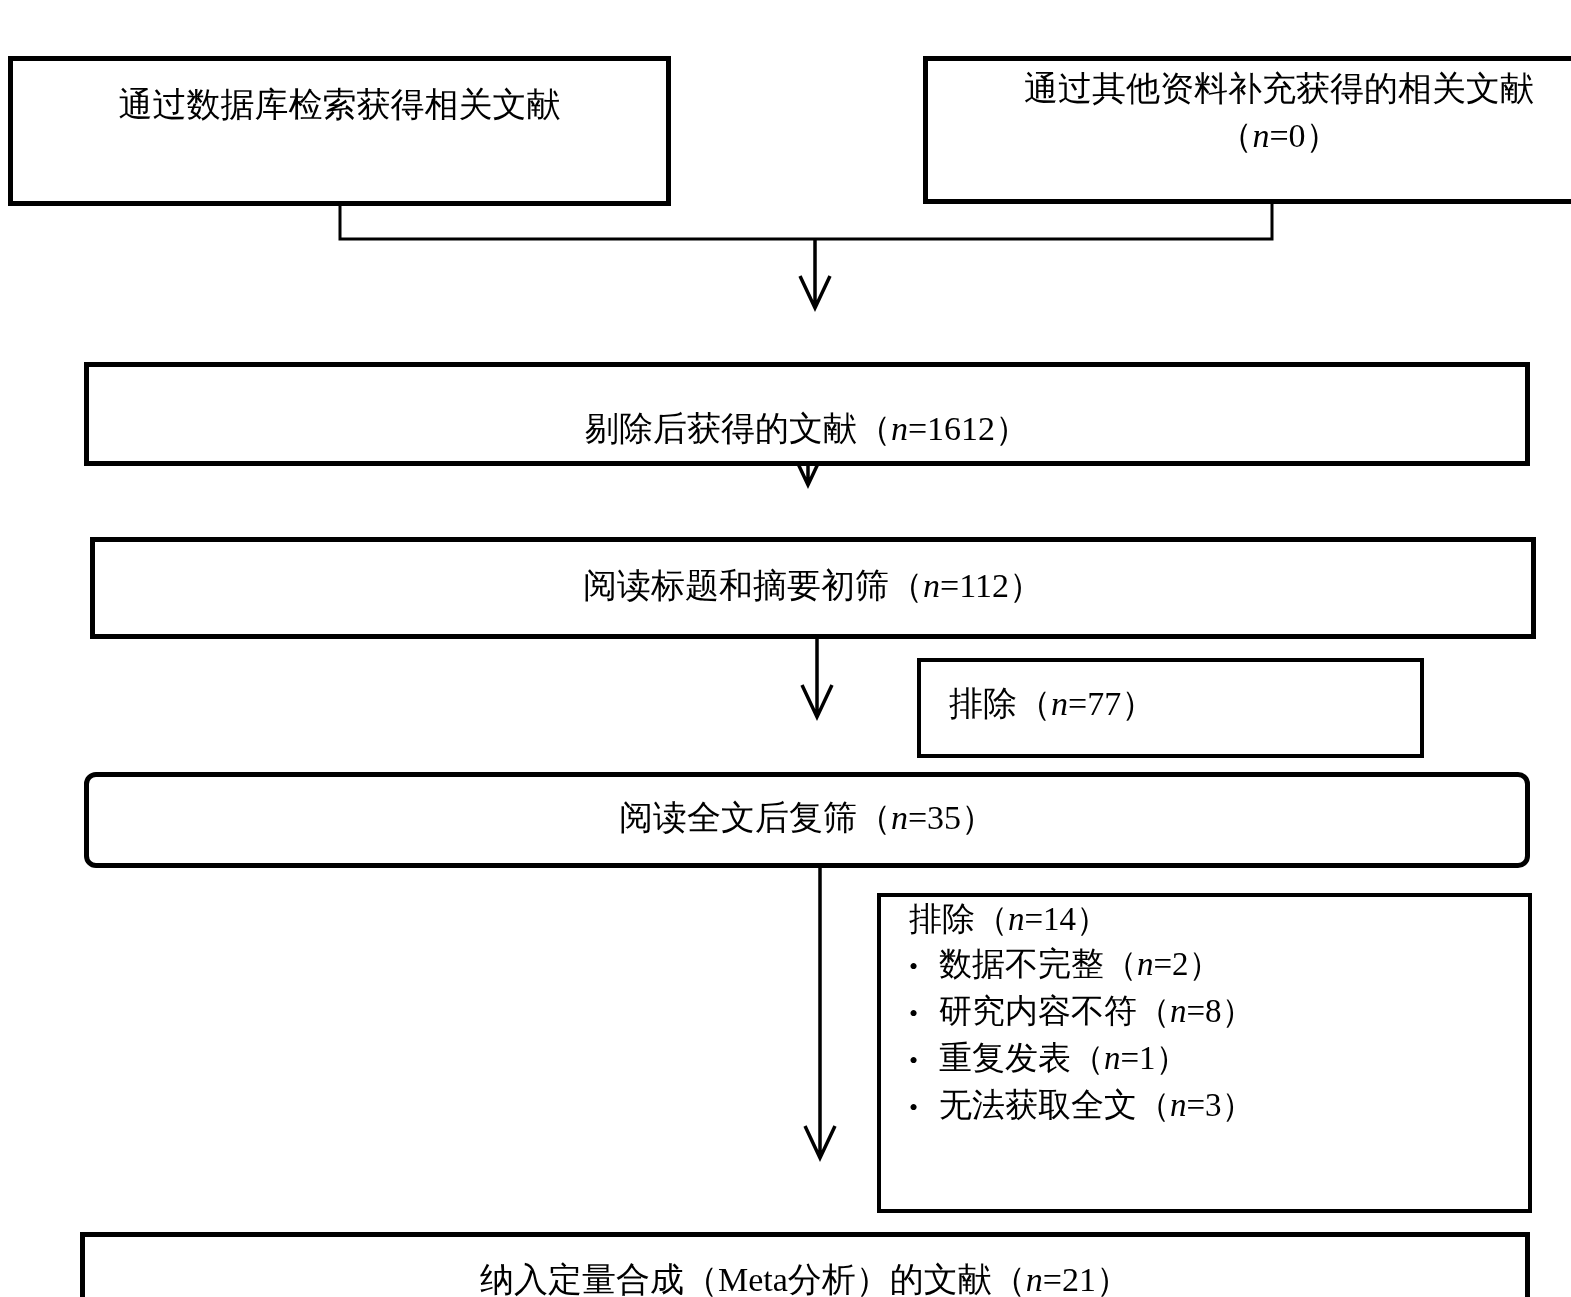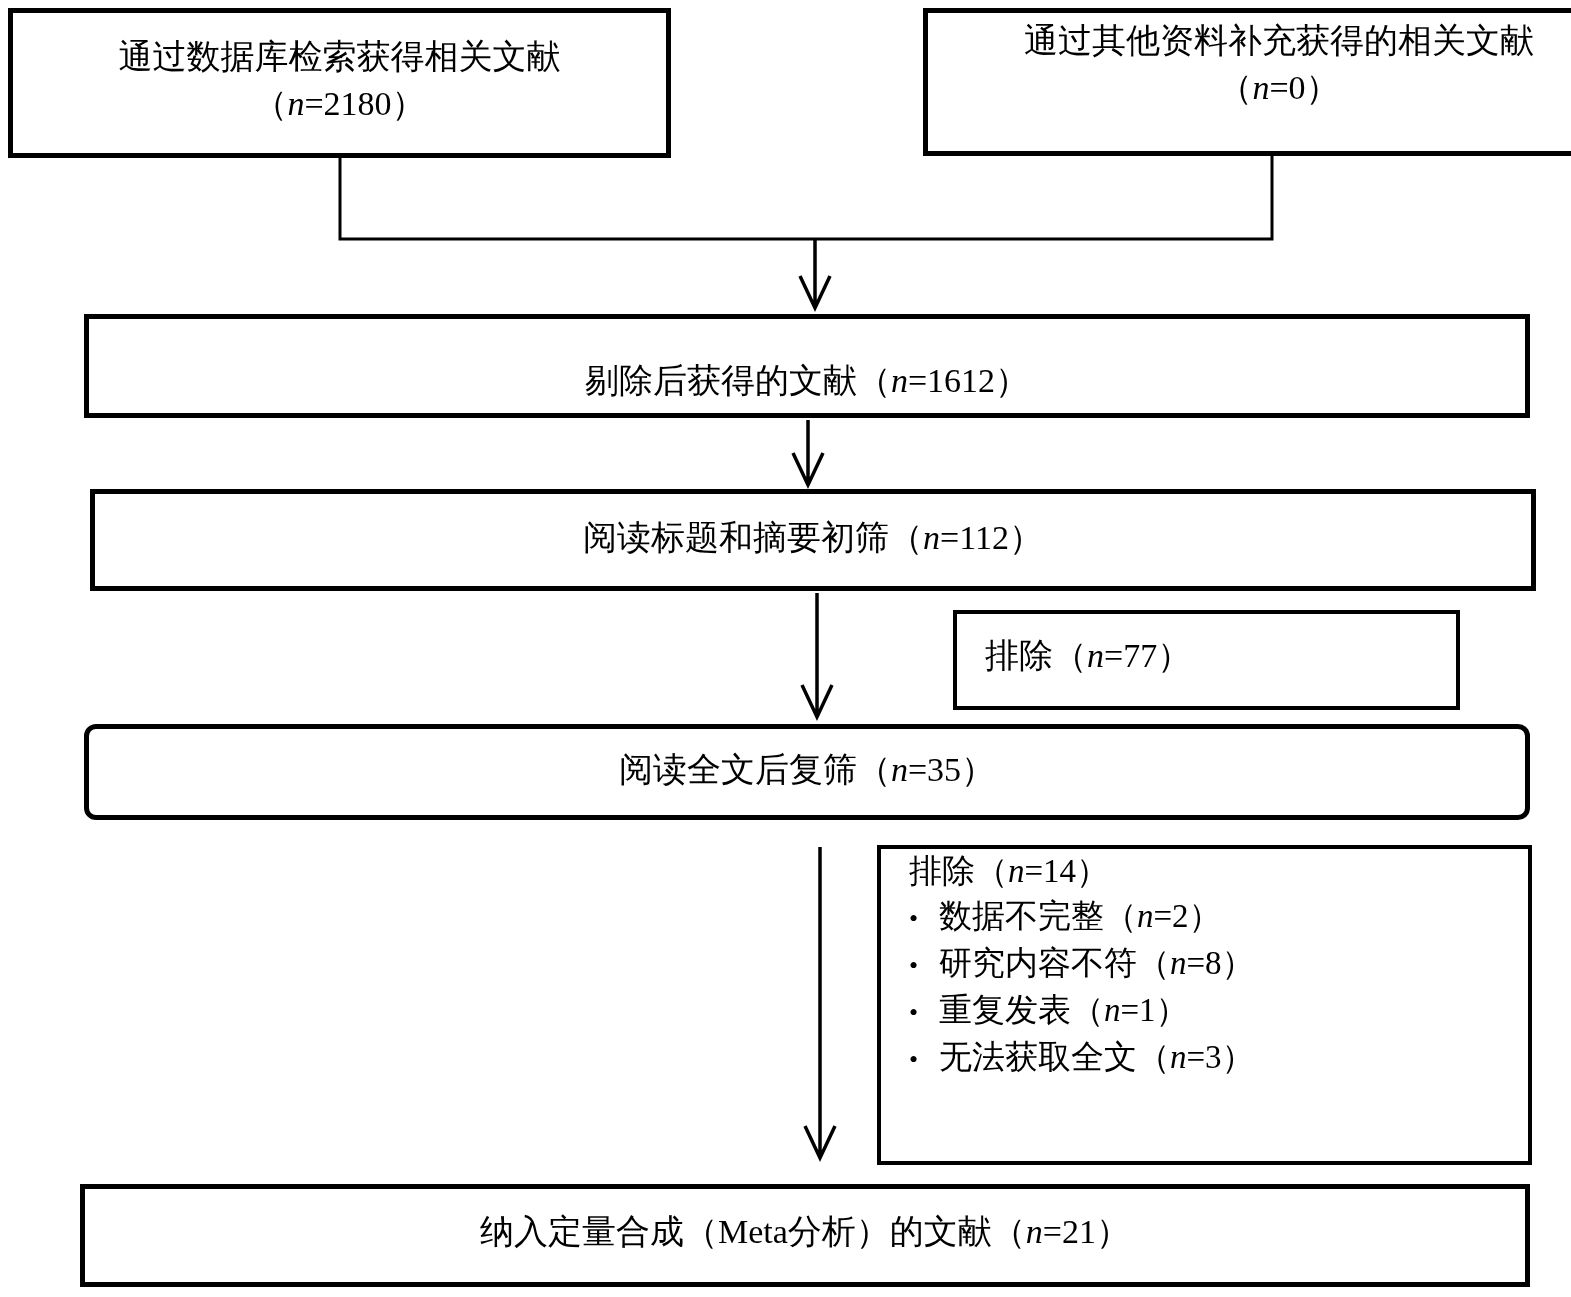--- a/index.html
+++ b/index.html
@@ -23,33 +23,34 @@
     width: 1571px;
     height: 1297px;
   }
   .box {
     position: absolute;
     box-sizing: border-box;
     background: #ffffff;
     border: 5px solid #000000;
     font-size: 34px;
     line-height: 47px;
+    margin-top: 48px;
   }
   .box.thin-border { border-width: 4px; }
   .box.center-text { text-align: center; }
   .box.left-text   { text-align: left; }
   .box .line { white-space: nowrap; }
   .box i { font-style: italic; }
 
   
   #box-database   { left: 8px;   top: 8px;    width: 663px;  height: 150px; padding-top: 20px; }
   #box-other      { left: 923px; top: 8px;    width: 712px;  height: 148px; padding-top: 4px; }
   #box-dedup      { left: 84px;  top: 314px;  width: 1446px; height: 104px; padding-top: 38px; }
   #box-screen1    { left: 90px;  top: 489px;  width: 1446px; height: 102px; padding-top: 20px; }
-  #box-excl1      { left: 953px; top: 610px;  width: 507px;  height: 100px; padding: 18px 0 0 28px; }
+  #box-excl1      { left: 917px; top: 610px;  width: 507px;  height: 100px; padding: 18px 0 0 28px; }
   #box-screen2    { left: 84px;  top: 724px;  width: 1446px; height: 96px;  padding-top: 17px; border-radius: 12px; }
   #box-excl2      { left: 877px; top: 845px;  width: 655px;  height: 320px; padding: 0 10px 0 28px; font-size: 33px; line-height: 45px; }
   #box-included   { left: 80px;  top: 1184px; width: 1450px; height: 103px; padding-top: 19px; }
 
   .bullet-row {
     display: flex;
     align-items: baseline;
     white-space: nowrap;
   }
   .bullet-row .bullet {
@@ -71,21 +72,20 @@
 
     <path d="M808 420 V482 M793 453 L808 485 L823 453" fill="none" stroke="#000000" stroke-width="3.5"></path>
 
     <path d="M817 593 V714 M802 685 L817 717 L832 685" fill="none" stroke="#000000" stroke-width="3.5"></path>
 
     <path d="M820 847 V1155 M805 1126 L820 1158 L835 1126" fill="none" stroke="#000000" stroke-width="3.5"></path>
   </svg>
 
   <div class="box center-text" id="box-database">
     <div class="line">通过数据库检索获得相关文献</div>
-    <div class="line">（<i>n</i>=2180）</div>
   </div>
 
   <div class="box center-text" id="box-other">
     <div class="line">通过其他资料补充获得的相关文献</div>
     <div class="line">（<i>n</i>=0）</div>
   </div>
 
   <div class="box center-text" id="box-dedup">
     <div class="line">剔除后获得的文献（<i>n</i>=1612）</div>
   </div>

